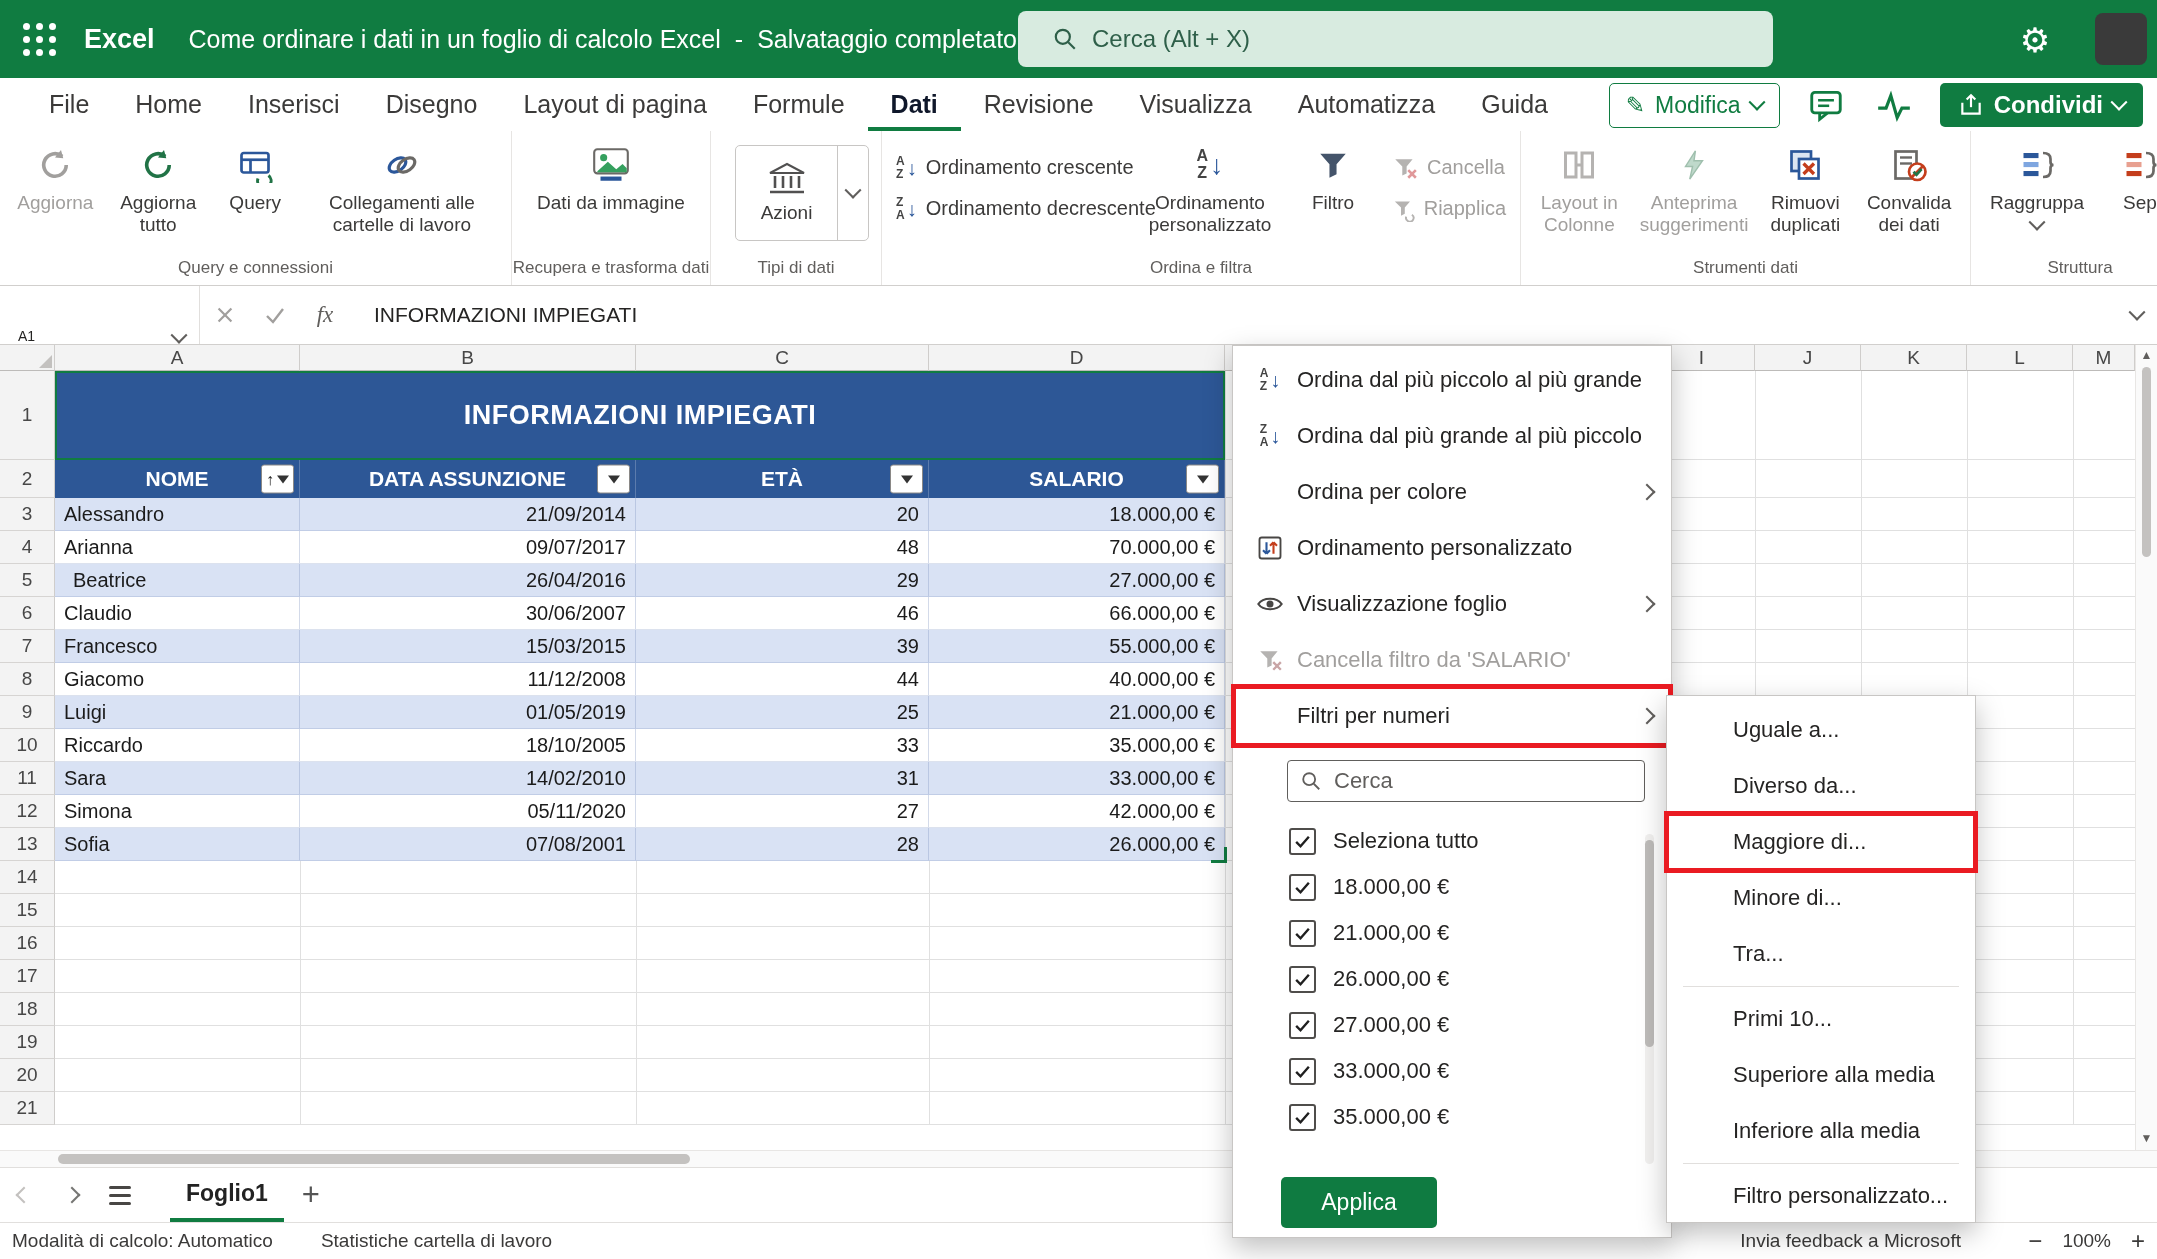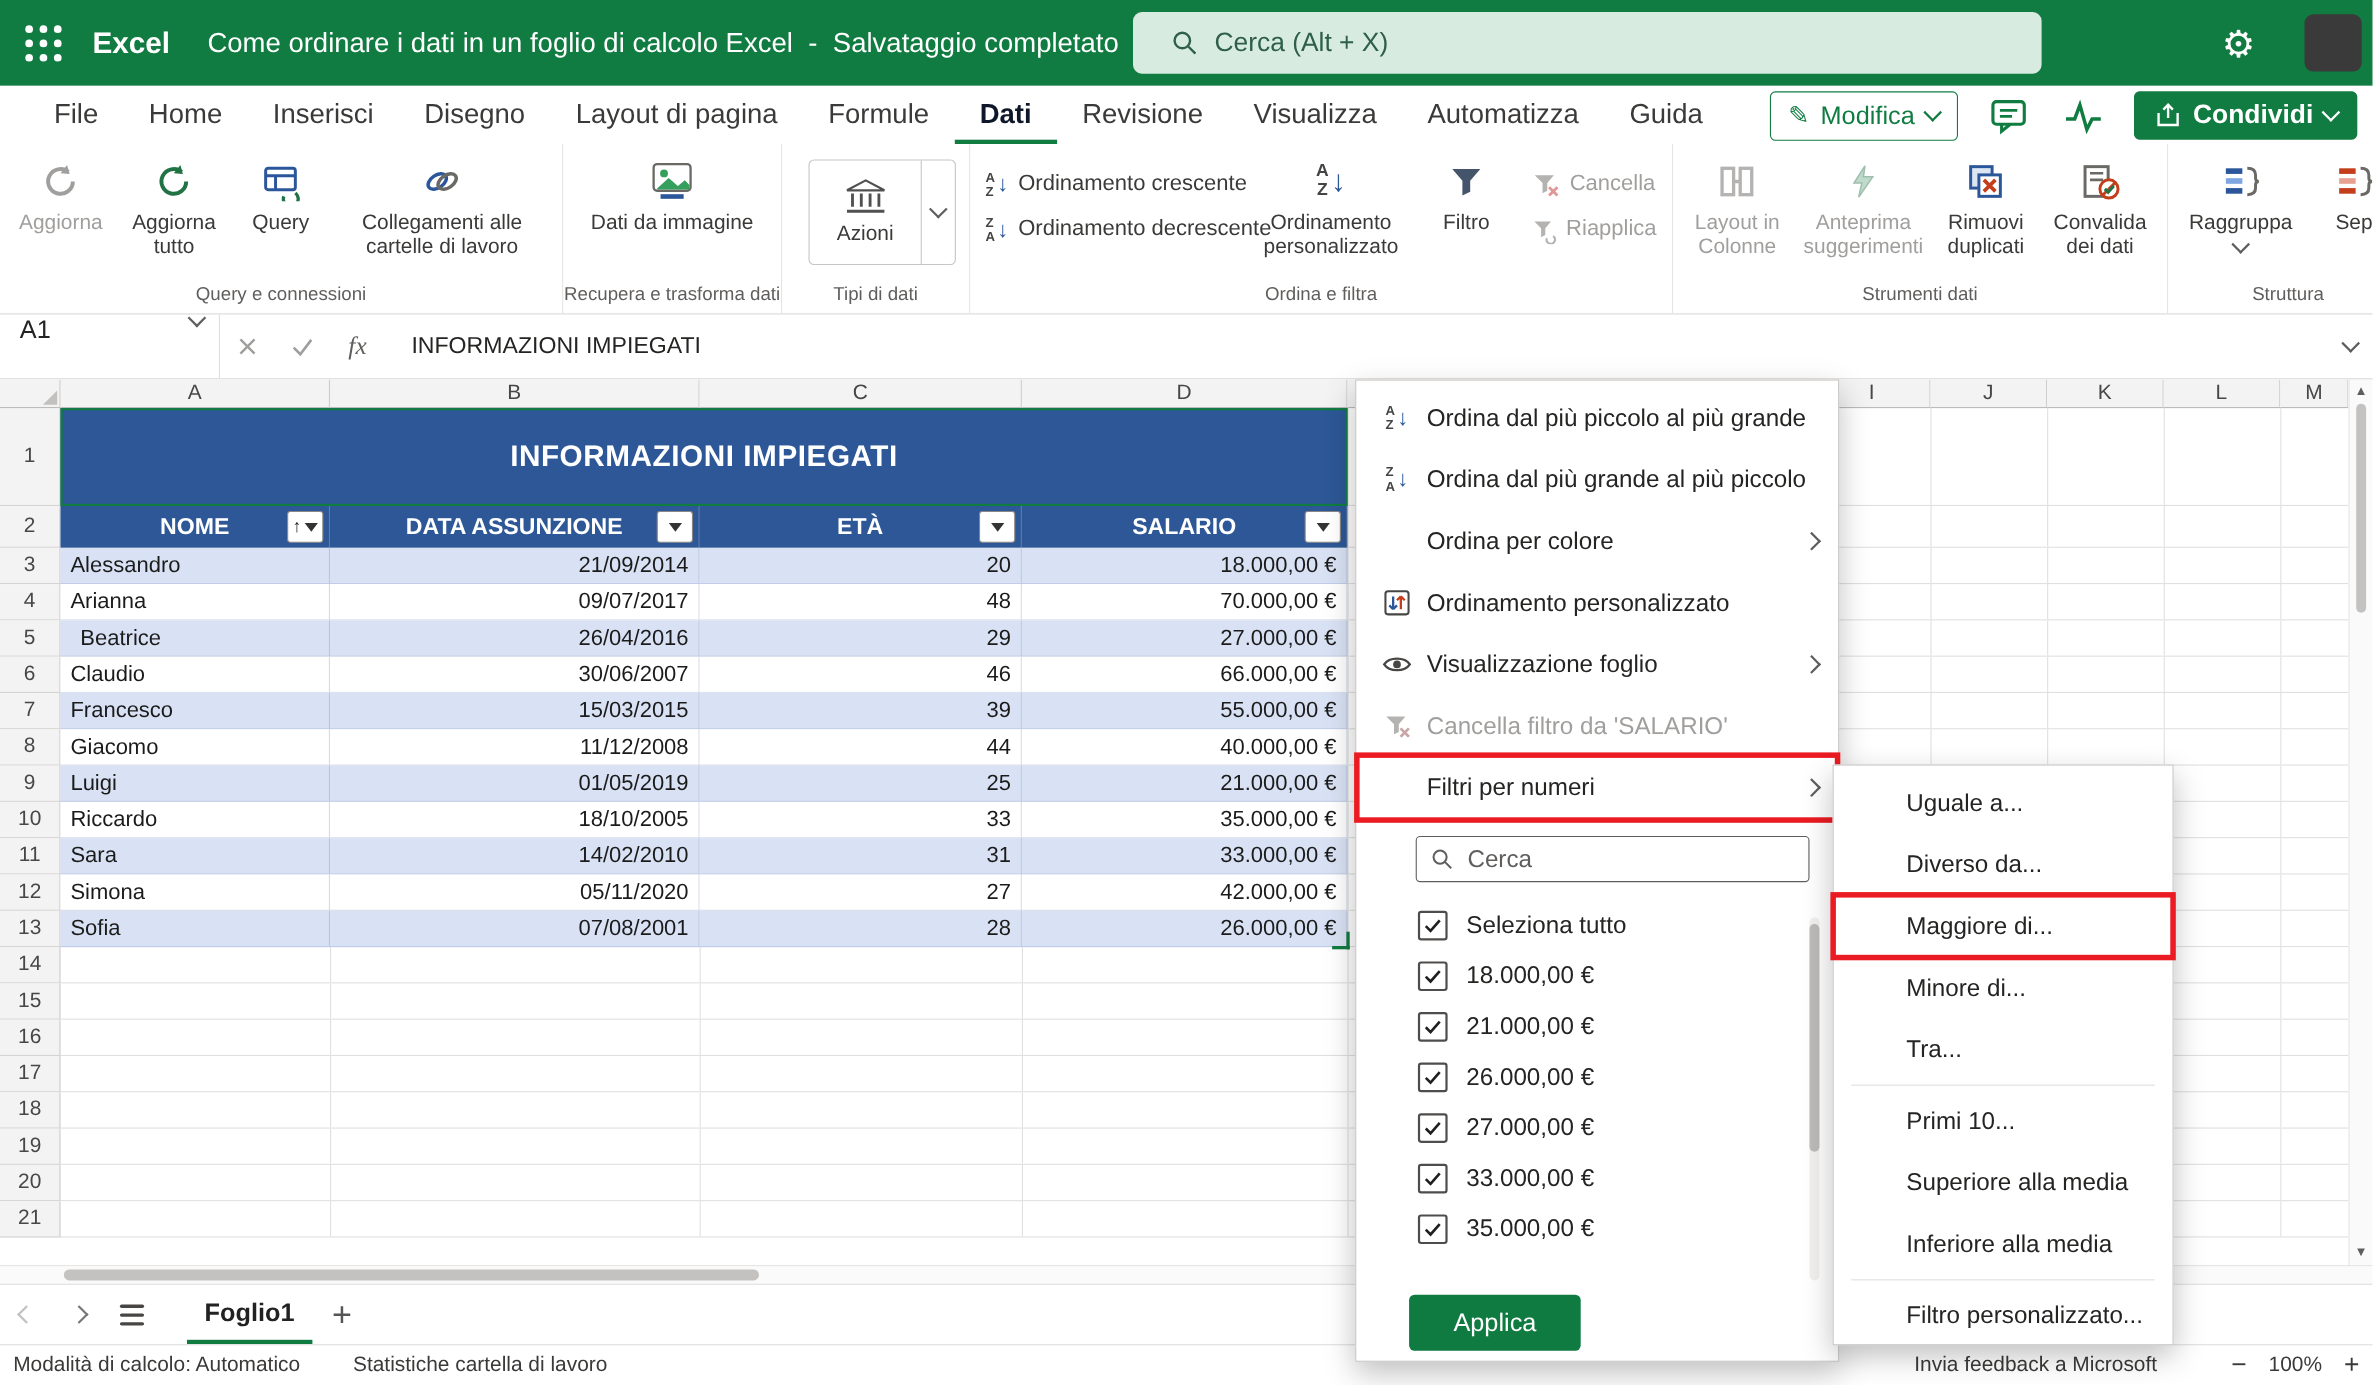--- a/index.html
+++ b/index.html
@@ -9,21 +9,21 @@
   
   .topbar{position:absolute;top:0;left:0;width:2157px;height:78px;background:#107C41;display:flex;align-items:center;color:#fff;}
   .waffle{width:78px;height:78px;display:flex;align-items:center;justify-content:center;cursor:pointer;}
   .waffle .dots{display:grid;grid-template-columns:repeat(3,7px);grid-template-rows:repeat(3,7px);gap:6px;}
   .waffle .dots i{background:#fff;border-radius:50%;}
   .appname{font-size:27px;font-weight:700;margin:0 34px 0 6px;}
   .doctitle{font-size:25px;display:flex;align-items:center;gap:14px;white-space:nowrap;}
   .doctitle .chev{margin-left:4px;}
   .chev{display:inline-block;width:10px;height:10px;border-right:2.4px solid currentColor;border-bottom:2.4px solid currentColor;transform:rotate(45deg) translate(-2px,-2px);}
   .chev.r{transform:rotate(-45deg);}
-  .searchpill{position:absolute;left:1018px;top:11px;width:826px;height:56px;background:#D8EBE0;border-radius:8px;display:flex;align-items:center;padding-left:34px;gap:14px;color:#2E5F49;font-size:24px;box-sizing:border-box;margin-left:12px;}
+  .searchpill{position:absolute;left:1018px;top:11px;width:755px;height:56px;background:#D8EBE0;border-radius:8px;display:flex;align-items:center;padding-left:34px;gap:14px;color:#2E5F49;font-size:24px;box-sizing:border-box;}
   .gearwrap{position:absolute;left:2012px;top:17px;width:46px;height:46px;display:flex;align-items:center;justify-content:center;font-size:34px;color:#fff;}
   .avatar{position:absolute;right:10px;top:13px;width:52px;height:52px;border-radius:8px;background:#3A3A3A;}
 
   
   .tabrow{position:absolute;top:78px;left:0;width:2157px;height:53px;background:#fff;display:flex;align-items:stretch;padding-left:26px;box-sizing:border-box;}
   .tab{display:flex;align-items:center;padding:0 23px;font-size:25px;color:#3B3A39;border-bottom:4px solid transparent;border-top:4px solid transparent;box-sizing:border-box;cursor:pointer;white-space:nowrap;}
   .tab.active{color:#0f172a;font-weight:700;border-bottom-color:#107C41;}
   .tabcontrols{position:absolute;right:14px;top:5px;height:44px;display:flex;align-items:center;gap:24px;}
   .modpill{height:43px;border:1.6px solid #107C41;border-radius:5px;display:flex;align-items:center;gap:10px;padding:0 16px;color:#107C41;font-size:23px;cursor:pointer;background:#fff;}
   .iconbtn{width:44px;height:40px;display:flex;align-items:center;justify-content:center;cursor:pointer;}
@@ -45,21 +45,21 @@
   .azic.lg .azl{font-size:16px;}
   .azic.lg .azar{font-size:27px;}
   .azic.sm .azl{font-size:12px;}
   .azic.sm .azar{font-size:20px;}
   .azioni{width:134px;height:96px;border:1px solid #C8C6C4;border-radius:5px;display:flex;margin:6px 6px 0 18px;box-sizing:border-box;cursor:pointer;}
   .azioni .main{flex:1;display:flex;flex-direction:column;align-items:center;justify-content:center;gap:6px;font-size:19px;color:#3B3A39;}
   .azioni .dd{width:30px;border-left:1px solid #C8C6C4;display:flex;align-items:center;justify-content:center;color:#605E5C;}
 
   
   .fbar{position:absolute;top:286px;left:0;width:2157px;height:59px;background:#fff;border-bottom:1px solid #D1CFCD;display:flex;align-items:center;box-sizing:border-box;}
-  .namebox{width:200px;height:100%;border-right:1px solid #E1DFDD;display:flex;align-items:flex-start;padding:0 14px 0 18px;font-size:23px;color:#252423;box-sizing:border-box;cursor:pointer;}
+  .namebox{width:200px;height:100%;border-right:1px solid #E1DFDD;display:flex;align-items:flex-end;padding:0 14px 0 18px;font-size:14px;color:#252423;box-sizing:border-box;cursor:pointer;}
   .namebox .chev{margin-left:auto;color:#605E5C;}
   .fico{width:50px;height:100%;display:flex;align-items:center;justify-content:center;color:#A19F9D;cursor:pointer;}
   .fx{font-style:italic;font-family:"Liberation Serif",serif;font-size:23px;color:#605E5C;}
   .fcontent{margin-left:24px;font-size:21px;color:#252423;}
   .fbar-chev{position:absolute;right:14px;color:#605E5C;}
 
   
   .grid{position:absolute;top:345px;left:0;width:2135px;height:805px;background:#fff;overflow:hidden;}
   .colheadrow{display:flex;height:26px;}
   .corner{width:55px;height:26px;background:#F3F3F3;border-right:1px solid #CFCDCB;border-bottom:1px solid #BDBBB9;box-sizing:border-box;position:relative;}

